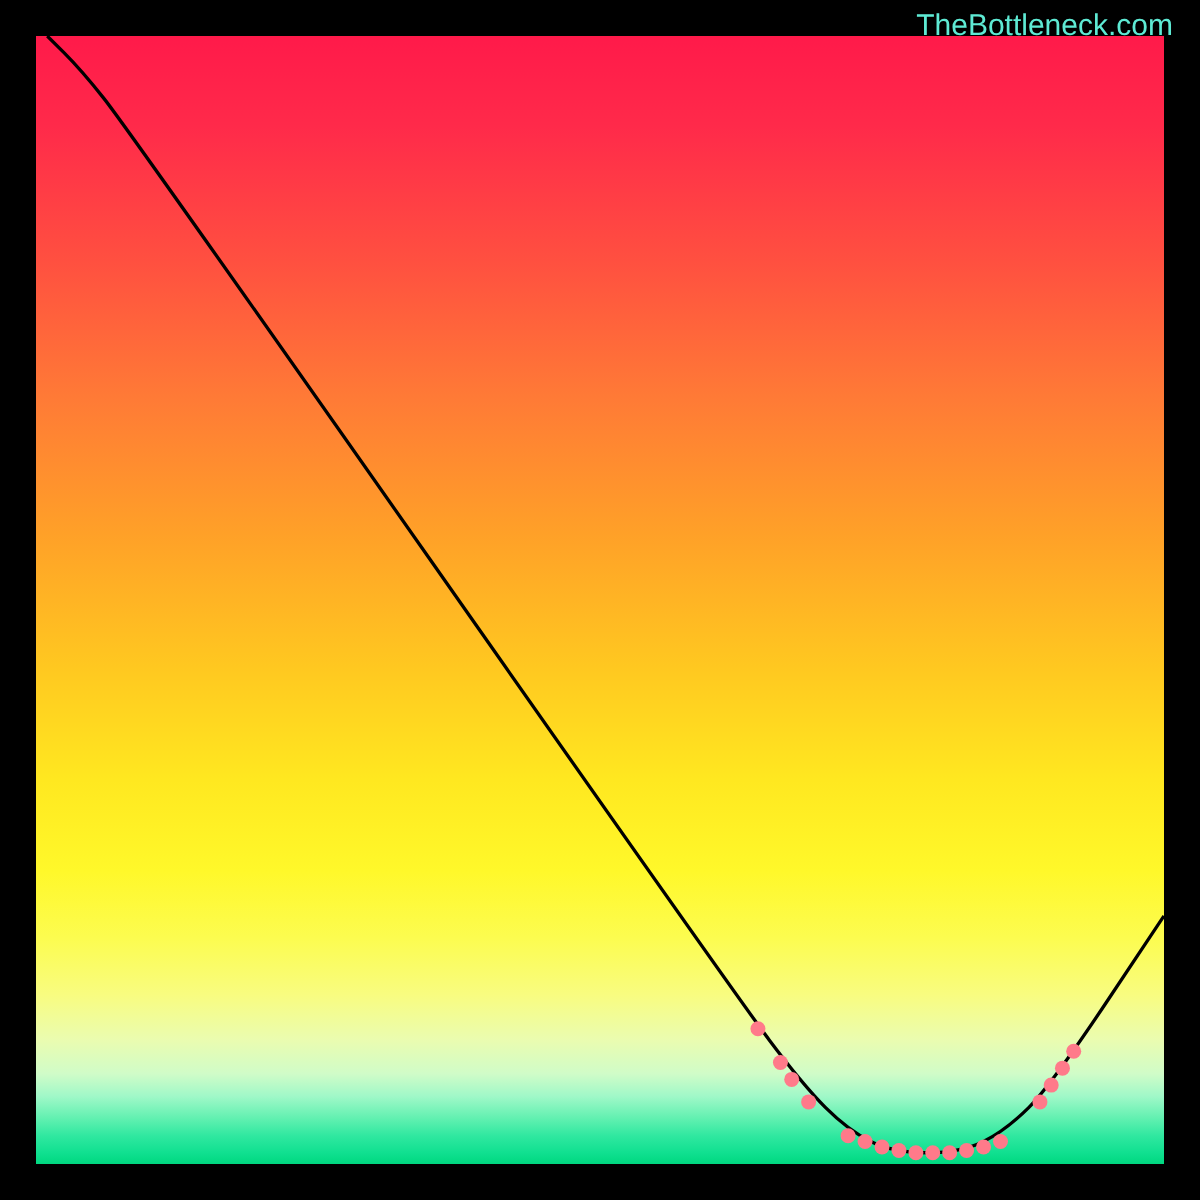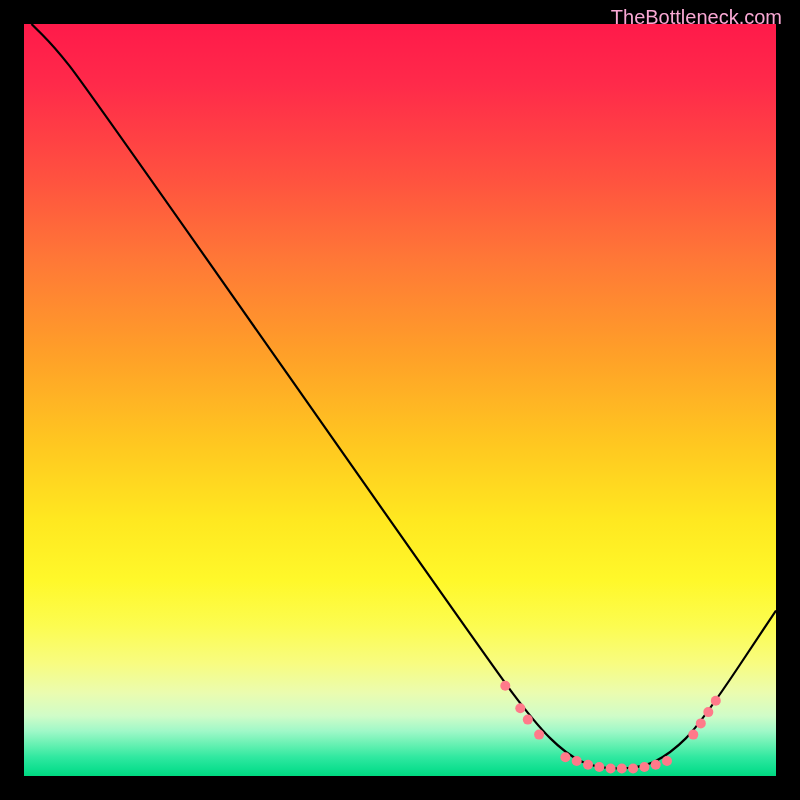--- a/index.html
+++ b/index.html
@@ -7,21 +7,21 @@
     width: 800px;
     height: 800px;
     background: #000;
     position: relative;
     font-family: Arial, sans-serif;
   }
   .attribution {
     position: absolute;
     top: 6px;
     right: 18px;
-    color: #f9a8d4;
+    color: #5eead4;
     font-size: 20px;
     font-weight: 500;
     z-index: 10;
   }
   .plot-area {
     position: absolute;
     left: 24px;
     top: 24px;
     width: 752px;
     height: 752px;

